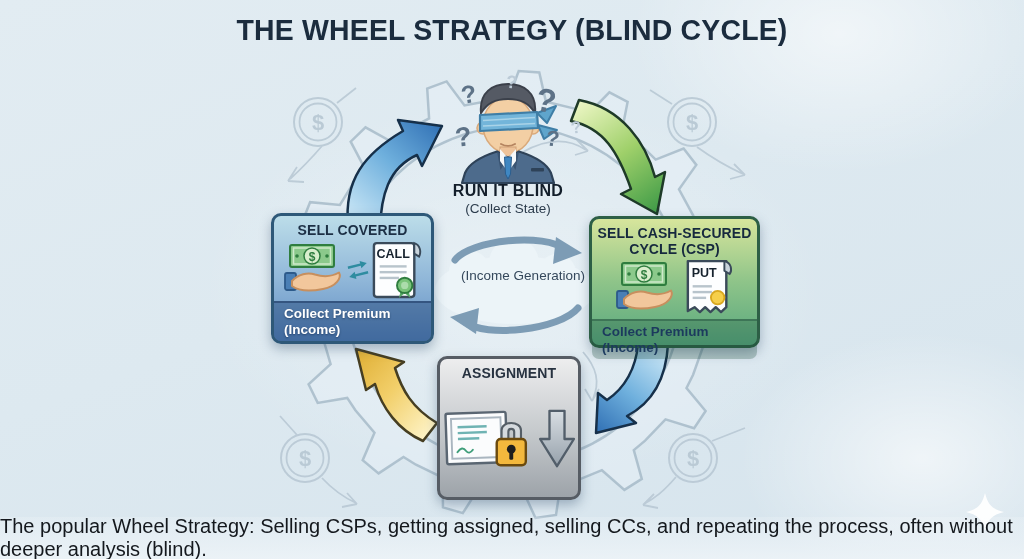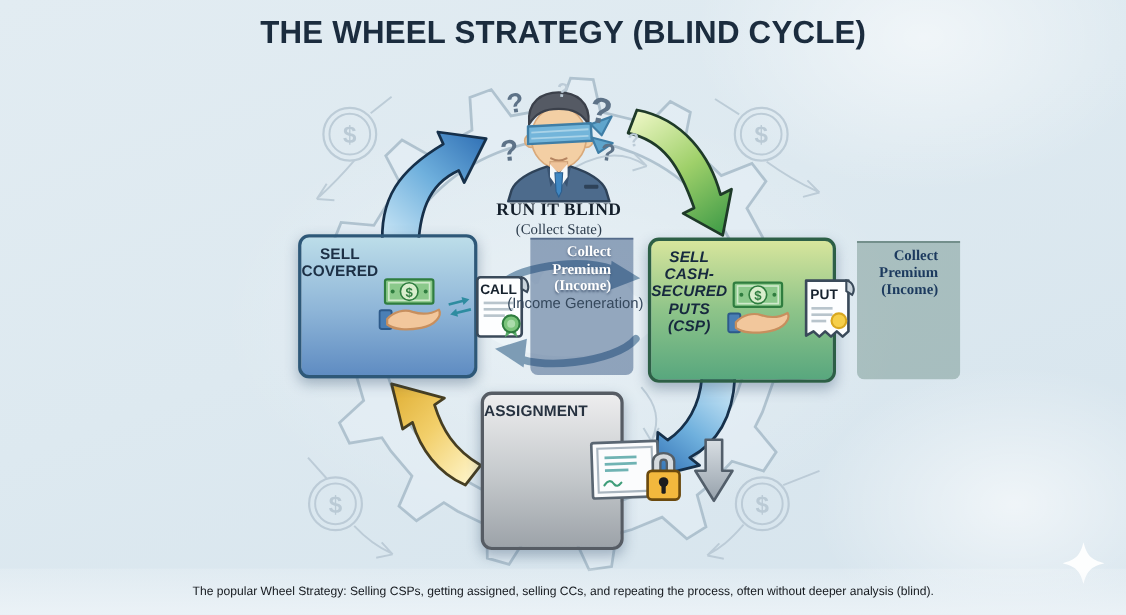--- a/index.html
+++ b/index.html
@@ -11,52 +11,52 @@
       radial-gradient(ellipse 300px 200px at 82% 6%, rgba(255,255,255,.55), transparent 70%),
       radial-gradient(ellipse 260px 180px at 90% 82%, rgba(255,255,255,.6), transparent 70%),
       radial-gradient(ellipse 420px 260px at 50% 52%, rgba(255,255,255,.35), transparent 75%);
     z-index:1;}
   svg.bg{ position:absolute; left:0; top:0; z-index:2; }
   .title{ position:absolute; top:14px; left:0; width:100%; text-align:center;
     font-size:29px; font-weight:bold; letter-spacing:.2px; color:#1b2c3e; z-index:6;
     transform:scaleX(.98); }
   .qm{ position:absolute; z-index:5; font-weight:bold; color:#5d7287; }
   .qm.light{ color:#bccbd7; }
-  .runblind{ position:absolute; left:408px; top:182px; width:200px; text-align:center; z-index:6;font-family:Liberation Serif, serif;}
+  .runblind{ position:absolute; left:408px; top:182px; width:200px; text-align:center; z-index:6;}
   .runblind .l1{ font-size:16px; font-weight:bold; color:#131e2a; letter-spacing:.3px;}
   .runblind .l2{ font-size:13.5px; color:#2c3c4c; margin-top:1px;}
   .cycle-text{ position:absolute; left:415px; top:266px; width:200px; text-align:center; z-index:6;}
   .cycle-text .l1{ font-size:17px; font-weight:bold; color:#25374a; letter-spacing:.2px;}
   .cycle-text .l2{ font-size:13.5px; color:#35485c; margin-top:2px;padding-left:16px;}
-  .box{ position:absolute; z-index:5; border-radius:10px; display:flex; flex-direction:row;
+  .box{ position:absolute; z-index:5; border-radius:10px; display:flex; flex-direction:column;
     box-shadow:0 5px 12px rgba(40,70,100,.35);}
   .box .btitle{ text-align:center; font-weight:bold; line-height:1.12; padding-top:7px;
     font-size:14px; letter-spacing:.1px;}
   .box .icons{ flex:1; display:flex; align-items:center; justify-content:center; }
-  .banner{ text-align:right; font-weight:bold; font-size:13.5px; line-height:15.5px;
-    padding:3px 20px 4px; border-bottom-left-radius:7px; border-bottom-right-radius:7px;font-family:Liberation Serif, serif;}
+  .banner{ text-align:left; font-weight:bold; font-size:13.5px; line-height:15.5px;
+    padding:3px 10px 4px; border-bottom-left-radius:7px; border-bottom-right-radius:7px;}
   .box-cc{ left:271px; top:213px; width:163px; height:131px; border:3px solid #2e5878;
     background:linear-gradient(180deg,#bcdde9 0%, #8fb6d8 52%, #5f8cc2 100%);}
   .box-cc .btitle{ color:#1c2f45;}
   .box-cc .banner{ background:rgba(25,60,110,.42); border-top:2px solid rgba(15,40,80,.45);
     color:#fff; text-shadow:0 1px 2px rgba(10,30,60,.5);}
   .box-csp{ left:589px; top:216px; width:171px; height:132px; border:3px solid #2d5f46;
     background:linear-gradient(180deg,#d7e59c 0%, #8ec489 50%, #58a77e 100%);}
-  .box-csp .btitle{ color:#16293e;font-style:italic;}
+  .box-csp .btitle{ color:#16293e;}
   .box-csp .banner{ background:rgba(22,72,56,.26); border-top:2px solid rgba(18,55,42,.35);
     color:#1c3a5e;}
-  .box-as{ left:437px; top:356px; width:130px; height:144px; border:3px solid #565c64;
+  .box-as{ left:437px; top:356px; width:144px; height:144px; border:3px solid #565c64;
     background:linear-gradient(180deg,#ededee 0%, #c6cacd 52%, #9da3a9 100%);}
   .box-as .btitle{ color:#273240;}
   .box-as .banner{ background:rgba(58,64,72,.72); border-top:2px solid rgba(40,45,52,.5);
     color:#fff; text-shadow:0 1px 2px rgba(0,0,0,.45);}
   .caption{ position:absolute; left:0; bottom:0; width:100%; height:42px; z-index:6;
     background:linear-gradient(180deg, rgba(255,255,255,.15), rgba(238,244,248,.85));
     display:flex; align-items:center; justify-content:center;
-    font-size:11px; color:#14181d; }
+    font-size:20px; color:#14181d; }
 </style>
 </head>
 <body>
 
 <div class="stage">
 
   <svg class="bg" width="1024" height="559" viewBox="0 0 1024 559">
     <defs>
       <linearGradient id="gB1" gradientUnits="userSpaceOnUse" x1="347" y1="230" x2="445" y2="125">
         <stop offset="0" stop-color="#d8effa"></stop>
@@ -214,21 +214,21 @@
     </div>
     <div class="banner">
       <div>Collect Premium</div>
       <div>(Income)</div>
     </div>
   </div>
 
   <div class="box box-csp">
     <div class="btitle">
       <div>SELL CASH-SECURED</div>
-      <div>PUTS (CSP)</div>
+      <div>CYCLE (CSP)</div>
     </div>
     <div class="icons">
       <svg width="60" height="54" viewBox="0 0 60 54" style="margin-right:8px">
         <use href="#money-hand"></use>
         <text x="28" y="18" text-anchor="middle" font-size="12" font-weight="bold" fill="#2f7d3f">$</text>
       </svg>
       <svg width="50" height="62" viewBox="0 0 52 64">
         <path d="M4,4 L42,4 L44,4 L44,52 L38.5,57 L33,52 L27.5,57 L22,52 L16.5,57 L11,52 L4,56 Z" fill="#fdfeff" stroke="#3a4a5a" stroke-width="2.5" stroke-linejoin="round"></path>
         <path d="M42,4 C49,5.5 50.5,13 47.5,17.5 L42,14 Z" fill="#c9d4dc" stroke="#3a4a5a" stroke-width="2"></path>
         <text x="21" y="21" text-anchor="middle" font-size="13" font-weight="bold" fill="#16222e">PUT</text>

